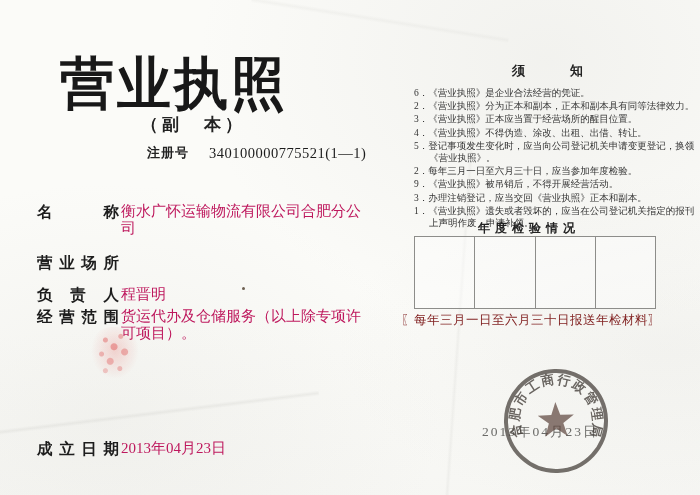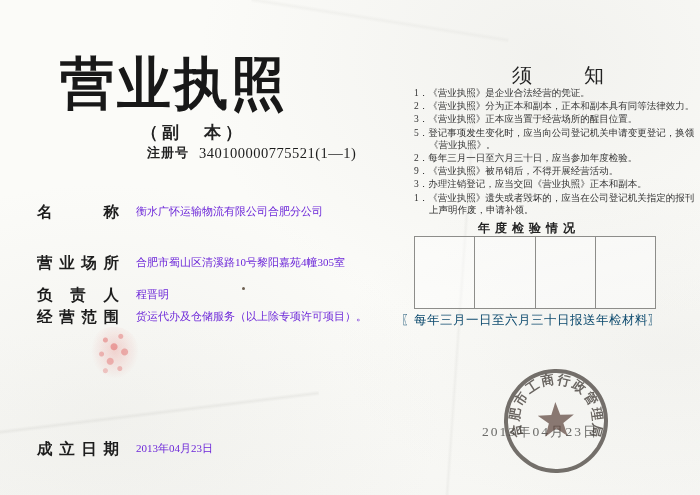--- a/index.html
+++ b/index.html
@@ -27,36 +27,36 @@
     background:linear-gradient(to bottom, transparent 45%, rgba(205,205,200,0.16) 50%, transparent 55%);}
 
   
   .lic-title{
     position:absolute;left:60px;top:48px;
     font-size:54px;font-weight:900;letter-spacing:3px;color:#181818;
     font-family:"Liberation Sans", sans-serif;
     transform:scaleY(1.05);
   }
   .lic-subtitle{
-    position:absolute;left:141px;top:121px;
+    position:absolute;left:141px;top:113px;
     font-size:17px;font-weight:700;letter-spacing:4px;color:#222;
   }
   .reg-row{position:absolute;left:147px;top:144px;display:flex;align-items:flex-end;}
   .reg-label{font-size:13px;font-weight:700;color:#222;letter-spacing:1px;}
-  .reg-number{font-size:14.5px;margin-left:10px;color:#1c1c1c;
+  .reg-number{font-size:14.5px;margin-left:20px;color:#1c1c1c;
     font-family:"Liberation Serif", serif;letter-spacing:0.5px;}
 
   .field-row{position:absolute;left:37px;display:flex;align-items:flex-start;}
   .field-label{
     width:82px;flex:none;display:flex;justify-content:space-between;
     font-size:15.5px;font-weight:700;color:#1d1d1d;line-height:18px;
   }
   .field-value{
-    margin-left:17px;width:248px;
-    font-size:11px;line-height:17px;color:#6d28d9;
+    margin-left:2px;width:248px;
+    font-size:15px;line-height:17px;color:#be185d;
     font-family:"Liberation Serif", serif;
   }
 
   
   .red-seal-fragment{
     position:absolute;left:91px;top:327px;width:48px;height:52px;
     border-radius:46% 54% 58% 42%;
     background:
       radial-gradient(circle at 30% 25%, rgba(222,90,90,0.45) 0 2px, transparent 3px),
       radial-gradient(circle at 62% 18%, rgba(222,90,90,0.40) 0 2px, transparent 3px),
@@ -68,42 +68,42 @@
       radial-gradient(circle at 30% 84%, rgba(222,90,90,0.30) 0 2px, transparent 3px),
       radial-gradient(ellipse at 50% 45%, rgba(230,120,115,0.28), transparent 70%);
     filter:blur(0.4px);
   }
   .paper-speck{position:absolute;left:242px;top:287px;width:3px;height:3px;
     border-radius:50%;background:#4a3a28;opacity:0.8;}
 
   
   .notice-title{
     position:absolute;left:512px;top:62px;
-    font-size:20px;font-weight:400;letter-spacing:16px;color:#222;
+    font-size:13px;font-weight:700;letter-spacing:16px;color:#222;
   }
   .notice-list{
     position:absolute;left:414px;top:87px;width:284px;
     font-size:9.5px;line-height:12.2px;color:#333;
     font-family:"Liberation Serif", serif;
   }
   .notice-item{padding-left:15px;text-indent:-15px;margin:0 0 1px 0;}
 
   .inspection-title{
     position:absolute;left:478px;top:220px;
     font-size:12px;font-weight:700;letter-spacing:5px;color:#222;
   }
   .inspection-table{
     position:absolute;left:414px;top:236px;width:240px;height:71px;
     display:flex;border:1px solid #8d8d8a;background:rgba(255,255,255,0.4);
   }
   .inspection-cell{flex:1;border-right:1px solid #8d8d8a;}
   .inspection-cell:last-child{border-right:none;}
   .inspection-note{
     position:absolute;left:401px;top:312px;
-    font-size:12.5px;color:#0c4a6e;letter-spacing:0.5px;
+    font-size:12.5px;color:#7f1d1d;letter-spacing:0.5px;
     font-family:"Liberation Serif", serif;
   }
 
   
   .stamp-date{
     position:absolute;left:482px;top:423px;
     font-size:13.5px;color:#6b6b68;letter-spacing:2px;z-index:1;
     font-family:"Liberation Serif", serif;
   }
   .stamp{position:absolute;left:491px;top:359px;width:130px;height:124px;z-index:2;
@@ -134,21 +134,20 @@
     <div class="field-value">衡水广怀运输物流有限公司合肥分公司</div>
   </div>
 
   <div class="field-row" style="top:254px">
     <div class="field-label">
       <span>营</span>
       <span>业</span>
       <span>场</span>
       <span>所</span>
     </div>
-    <div class="field-value">合肥市蜀山区清溪路10号黎阳嘉苑4幢305室</div>
   </div>
 
   <div class="field-row" style="top:286px">
     <div class="field-label">
       <span>负</span>
       <span>责</span>
       <span>人</span>
     </div>
     <div class="field-value">程晋明</div>
   </div>
@@ -171,23 +170,24 @@
       <span>期</span>
     </div>
     <div class="field-value">2013年04月23日</div>
   </div>
 
   <div class="red-seal-fragment"></div>
   <div class="paper-speck"></div>
 
   <div class="notice-title">须　知</div>
   <div class="notice-list">
-    <div class="notice-item">1．《营业执照》是企业合法经营的凭证。</div>
+    <div class="notice-item">6．《营业执照》是企业合法经营的凭证。</div>
     <div class="notice-item">2．《营业执照》分为正本和副本，正本和副本具有同等法律效力。</div>
     <div class="notice-item">3．《营业执照》正本应当置于经营场所的醒目位置。</div>
+    <div class="notice-item">4．《营业执照》不得伪造、涂改、出租、出借、转让。</div>
     <div class="notice-item">5．登记事项发生变化时，应当向公司登记机关申请变更登记，换领《营业执照》。</div>
     <div class="notice-item">2．每年三月一日至六月三十日，应当参加年度检验。</div>
     <div class="notice-item">9．《营业执照》被吊销后，不得开展经营活动。</div>
     <div class="notice-item">3．办理注销登记，应当交回《营业执照》正本和副本。</div>
     <div class="notice-item">1．《营业执照》遗失或者毁坏的，应当在公司登记机关指定的报刊上声明作废，申请补领。</div>
   </div>
 
   <div class="inspection-title">年度检验情况</div>
   <div class="inspection-table">
     <div class="inspection-cell"></div>

